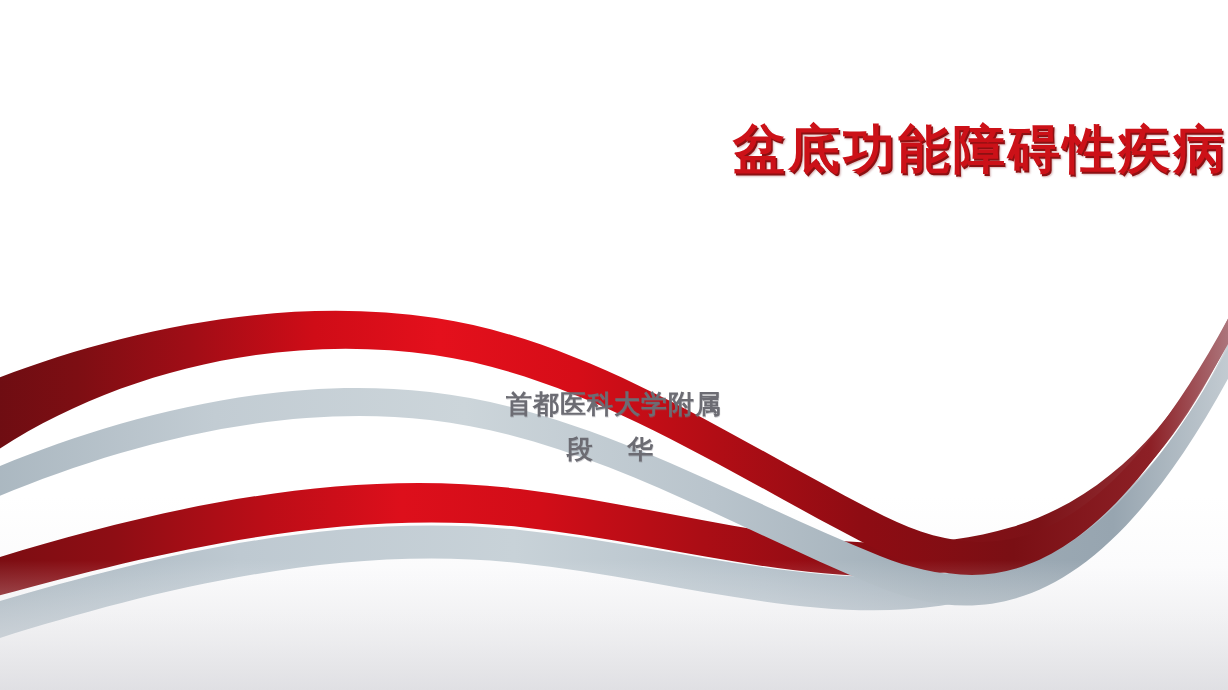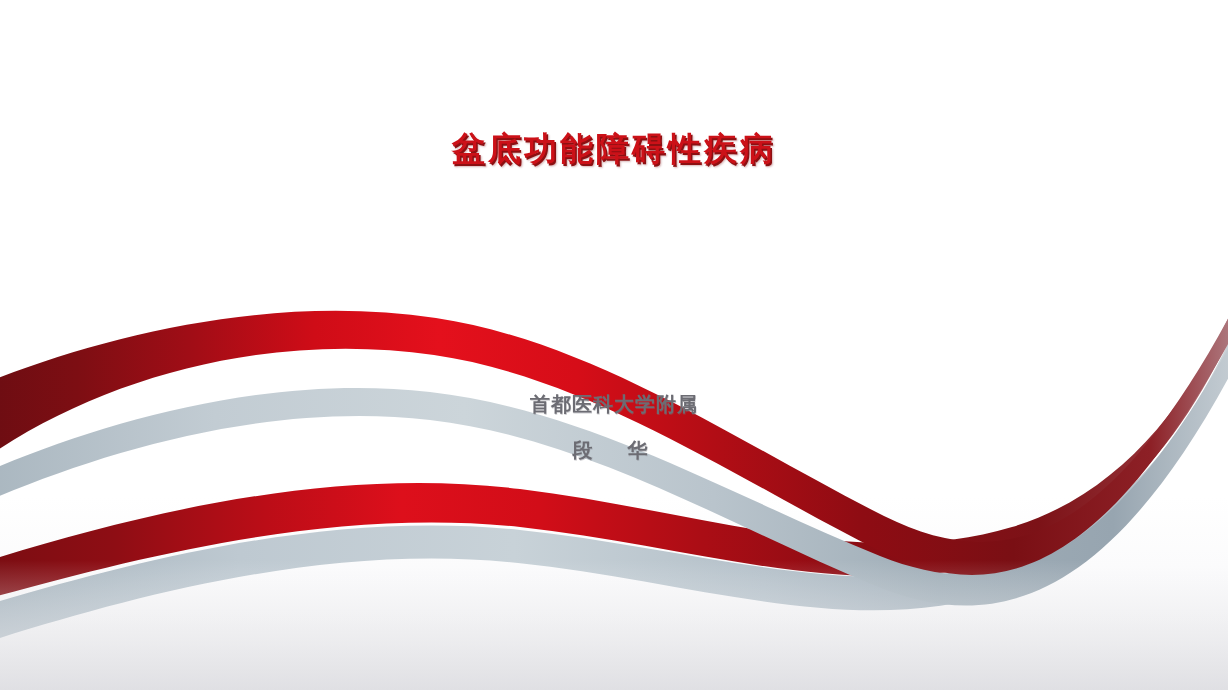--- a/index.html
+++ b/index.html
@@ -35,49 +35,51 @@
 
   
   .title-block {
     position: absolute;
     left: 0;
     top: 112px;
     width: 1228px;
     text-align: center;
   }
   .title-line {
-    font-size: 33px;
+    font-size: 52px;
     font-weight: bold;
     color: #cc1118;
     letter-spacing: 3px;
     line-height: 74px;
     white-space: nowrap;
     text-shadow: 1.5px 1.5px 0 #8c1012, 2.5px 2.5px 2px rgba(120,12,16,0.30);
+    text-align: right;
   }
 
   
   .subtitle-block {
     position: absolute;
     left: 0;
     top: 381px;
     width: 1228px;
     text-align: center;
   }
   .sub-line {
-    font-size: 20px;
+    font-size: 26px;
     font-weight: bold;
     color: #6c6c73;
     line-height: 46px;
     letter-spacing: 1px;
     white-space: nowrap;
     text-shadow: 0.5px 0.5px 0 rgba(120,120,128,0.35);
   }
   .sub-line.presenter {
     letter-spacing: 14px;
     padding-left: 6px;
+    font-family: Liberation Serif, serif;
   }
 </style>
 </head>
 <body>
 
 <div class="slide">
 
   <svg class="ribbons" viewBox="0 0 1228 690" width="1228" height="690" preserveAspectRatio="none" xmlns="http://www.w3.org/2000/svg">
     <defs>
 

